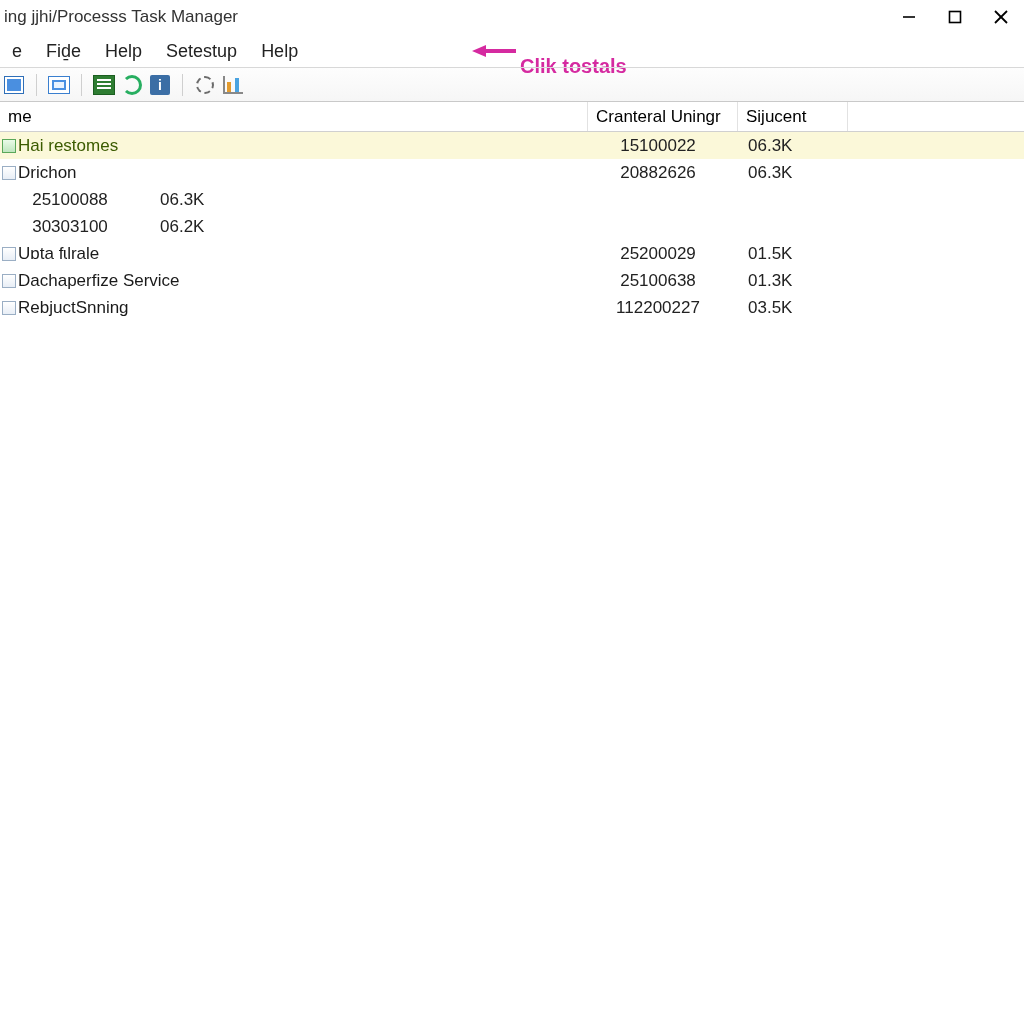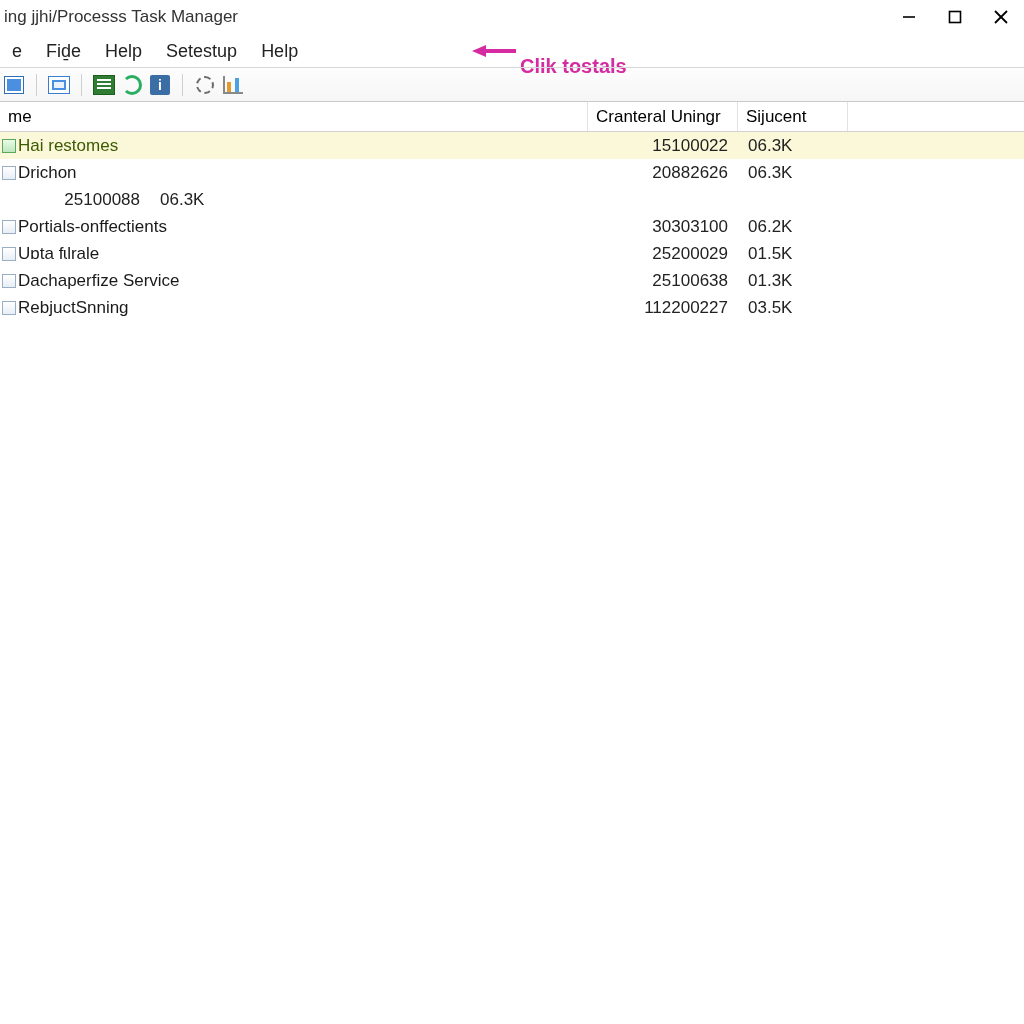--- a/index.html
+++ b/index.html
@@ -128,21 +128,21 @@
   
   .rows { }
   .row {
     height: 27px;
     display:flex;
     align-items:center;
     font-size: 17px;
   }
   .row.sel { background:#fbf8d9; }
   .row .cname { width:588px; display:flex; align-items:center; gap:2px; padding-left:0; padding-right:8px; overflow:hidden;}
-  .row .cb    { width:150px; text-align:right; padding-right:10px;}
+  .row .cb    { width:150px; text-align:center; padding-right:10px;}
   .row .cc    { width:110px; padding-left:10px;}
   .row .proc-icon {
     width:14px; height:14px; margin-left:2px;
     border:1px solid #9aaec4;
     background:linear-gradient(#fff,#e8eef6);
     flex:0 0 14px;
   }
   .row .proc-icon.green { border-color:#5aa85a; background:linear-gradient(#eafbe8,#bfe6bf);}
   .row .proc-icon.blue  { border-color:#5a8ad4; background:linear-gradient(#eaf2ff,#cfe2ff);}
   .row .lbl { color:#1a1a1a; }
@@ -242,24 +242,20 @@
     <div class="cb">20882626</div>
     <div class="cc">06.3K</div>
   </div>
 
   <div class="row">
     <div class="cb">25100088</div>
     <div class="cc">06.3K</div>
   </div>
 
   <div class="row">
-    <div class="cname">
-        <div class="proc-icon"></div>
-        <span class="lbl">Portials-onffectients</span>
-      </div>
     <div class="cb">30303100</div>
     <div class="cc">06.2K</div>
   </div>
 
   <div class="row">
     <div class="cname">
         <div class="proc-icon"></div>
         <span class="lbl">Uɒta fɩlrale</span>
       </div>
     <div class="cb">25200029</div>

